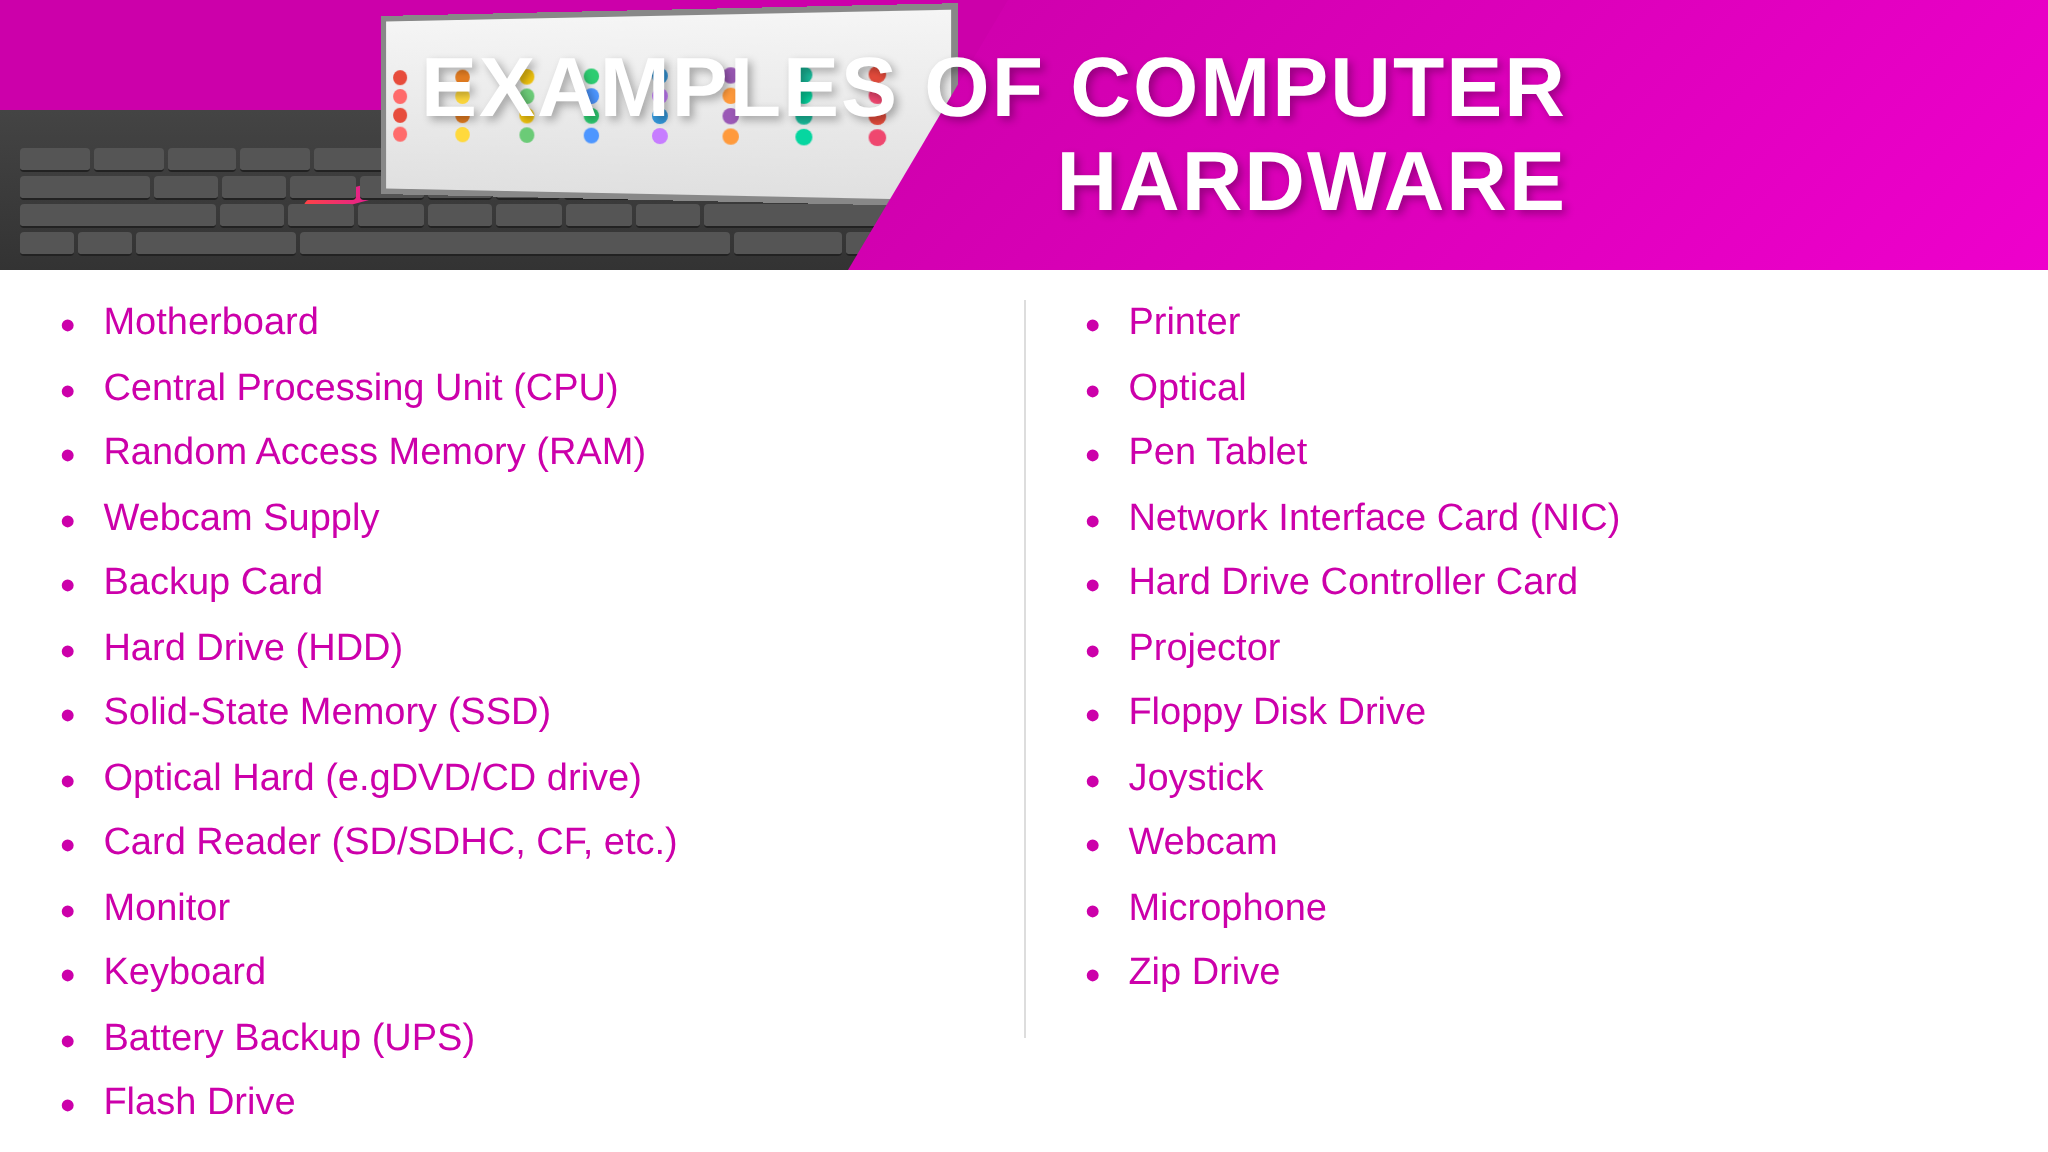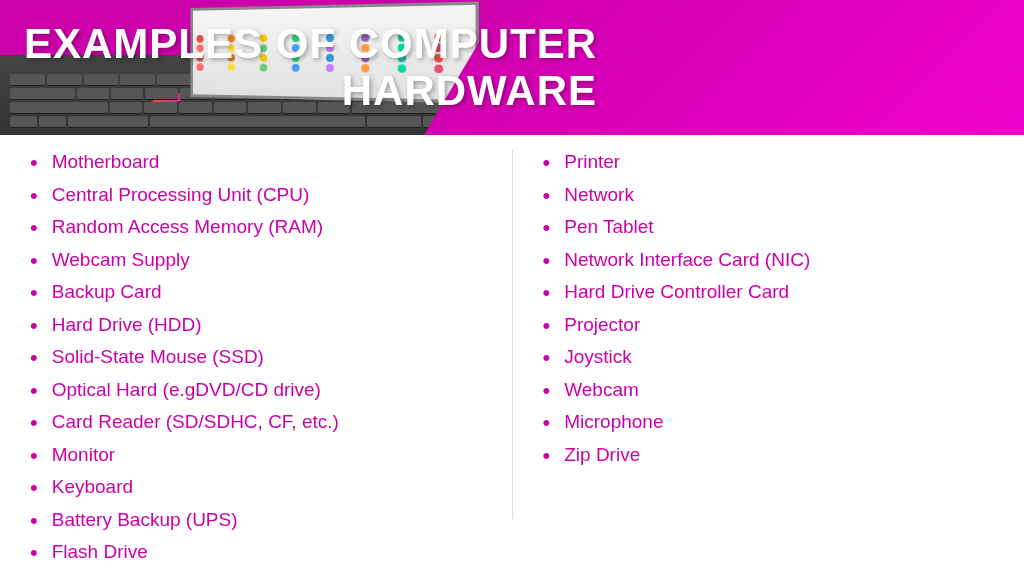--- a/index.html
+++ b/index.html
@@ -13,22 +13,21 @@
     }
 
     
     .header {
       position: relative;
       height: 135px;
       background: linear-gradient(135deg, #cc00aa 60%, #ff00cc 100%);
       overflow: hidden;
       display: flex;
       align-items: center;
-      justify-content: flex-start;
-      padding-left: 24px;
+      justify-content: center;
     }
 
     
     .header-diagonal {
       position: absolute;
       right: 0;
       top: 0;
       width: 600px;
       height: 135px;
       background: linear-gradient(135deg, #cc00aa 0%, #ee00cc 100%);
@@ -289,21 +288,21 @@
         <li>
           <span>Webcam Supply</span>
         </li>
         <li>
           <span>Backup Card</span>
         </li>
         <li>
           <span>Hard Drive (HDD)</span>
         </li>
         <li>
-          <span>Solid-State Mouse (SSD)</span>
+          <span>Solid-State Memory (SSD)</span>
         </li>
         <li>
           <span>Optical Hard (e.gDVD/CD drive)</span>
         </li>
         <li>
           <span>Card Reader (SD/SDHC, CF, etc.)</span>
         </li>
         <li>
           <span>Monitor</span>
         </li>
@@ -320,33 +319,36 @@
   </div>
 
   <div class="divider"></div>
 
   <div class="column">
     <ul id="right-list">
         <li>
           <span>Printer</span>
         </li>
         <li>
-          <span>Network</span>
+          <span>Optical</span>
         </li>
         <li>
           <span>Pen Tablet</span>
         </li>
         <li>
           <span>Network Interface Card (NIC)</span>
         </li>
         <li>
           <span>Hard Drive Controller Card</span>
         </li>
         <li>
           <span>Projector</span>
+        </li>
+        <li>
+          <span>Floppy Disk Drive</span>
         </li>
         <li>
           <span>Joystick</span>
         </li>
         <li>
           <span>Webcam</span>
         </li>
         <li>
           <span>Microphone</span>
         </li>

